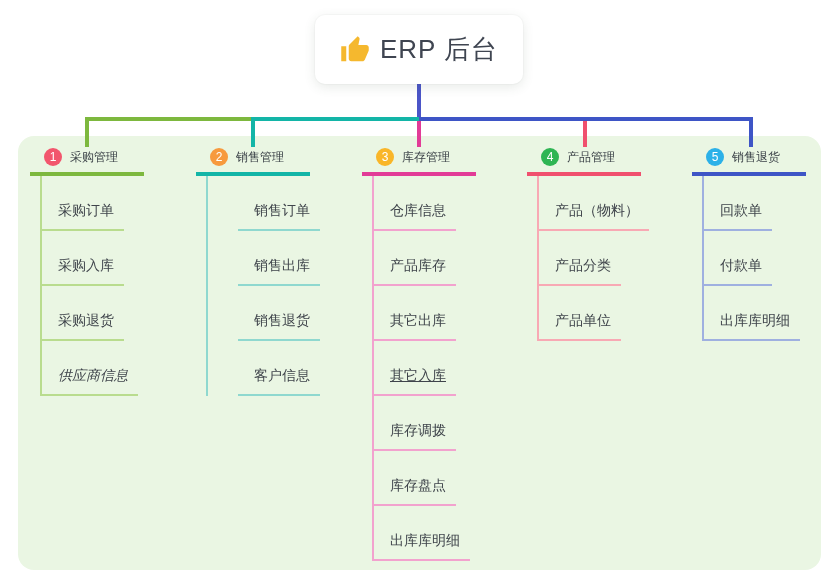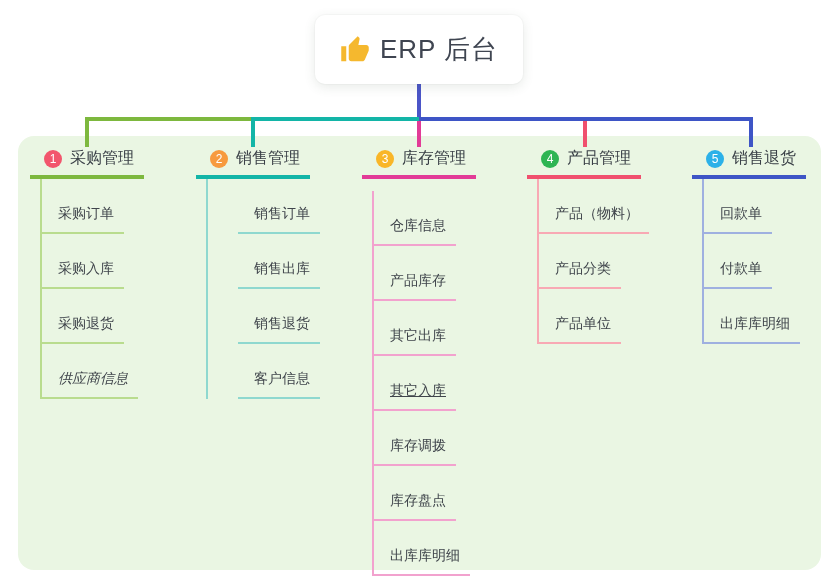--- a/index.html
+++ b/index.html
@@ -28,21 +28,21 @@
   .drop-5 { left:749px; top:117px; width:4px; height:30px; }
 
   .branch { position:absolute; top:146px; width:160px; }
   .b1 { left:30px; }  .b2 { left:196px; } .b3 { left:362px; }
   .b4 { left:527px; } .b5 { left:692px; }
 
   .branch-header { display:flex; align-items:center; gap:8px; width:114px;
                    padding:2px 0 6px 14px; border-bottom:4px solid #999; }
   .badge { width:18px; height:18px; border-radius:50%; color:#fff; font-size:12px;
            line-height:18px; text-align:center; flex:none; }
-  .branch-label { font-size:16px; color:#3a4047; white-space:nowrap; }
+  .branch-label { font-size:12px; color:#3a4047; white-space:nowrap; }
 
   .children { margin-left:10px; border-left:2px solid #22c55e; }
   .child { height:55px; display:flex; align-items:flex-end; }
   .child-label { display:inline-block; font-size:14px; color:#3f444b;
                  padding:0 10px 9px 16px; border-bottom:2px solid #ccc;
                  white-space:nowrap; cursor:default; }
 </style>
 </head>
 <body>
 
@@ -109,21 +109,21 @@
         <span class="child-label" style="border-bottom-color: rgb(143, 216, 207);">客户信息</span>
       </div>
     </div>
   </div>
 
   <div class="branch b3">
     <div class="branch-header" style="border-bottom-color: rgb(226, 59, 151);">
       <span class="badge" style="background: rgb(249, 182, 40);">3</span>
       <span class="branch-label">库存管理</span>
     </div>
-    <div class="children" style="border-left-color: rgb(242, 162, 206); margin-top: 12px;">
+    <div class="children" style="border-left-color: rgb(242, 162, 206);">
       <div class="child">
         <span class="child-label" style="border-bottom-color: rgb(242, 162, 206);">仓库信息</span>
       </div>
       <div class="child">
         <span class="child-label" style="border-bottom-color: rgb(242, 162, 206);">产品库存</span>
       </div>
       <div class="child">
         <span class="child-label" style="border-bottom-color: rgb(242, 162, 206);">其它出库</span>
       </div>
       <div class="child">

